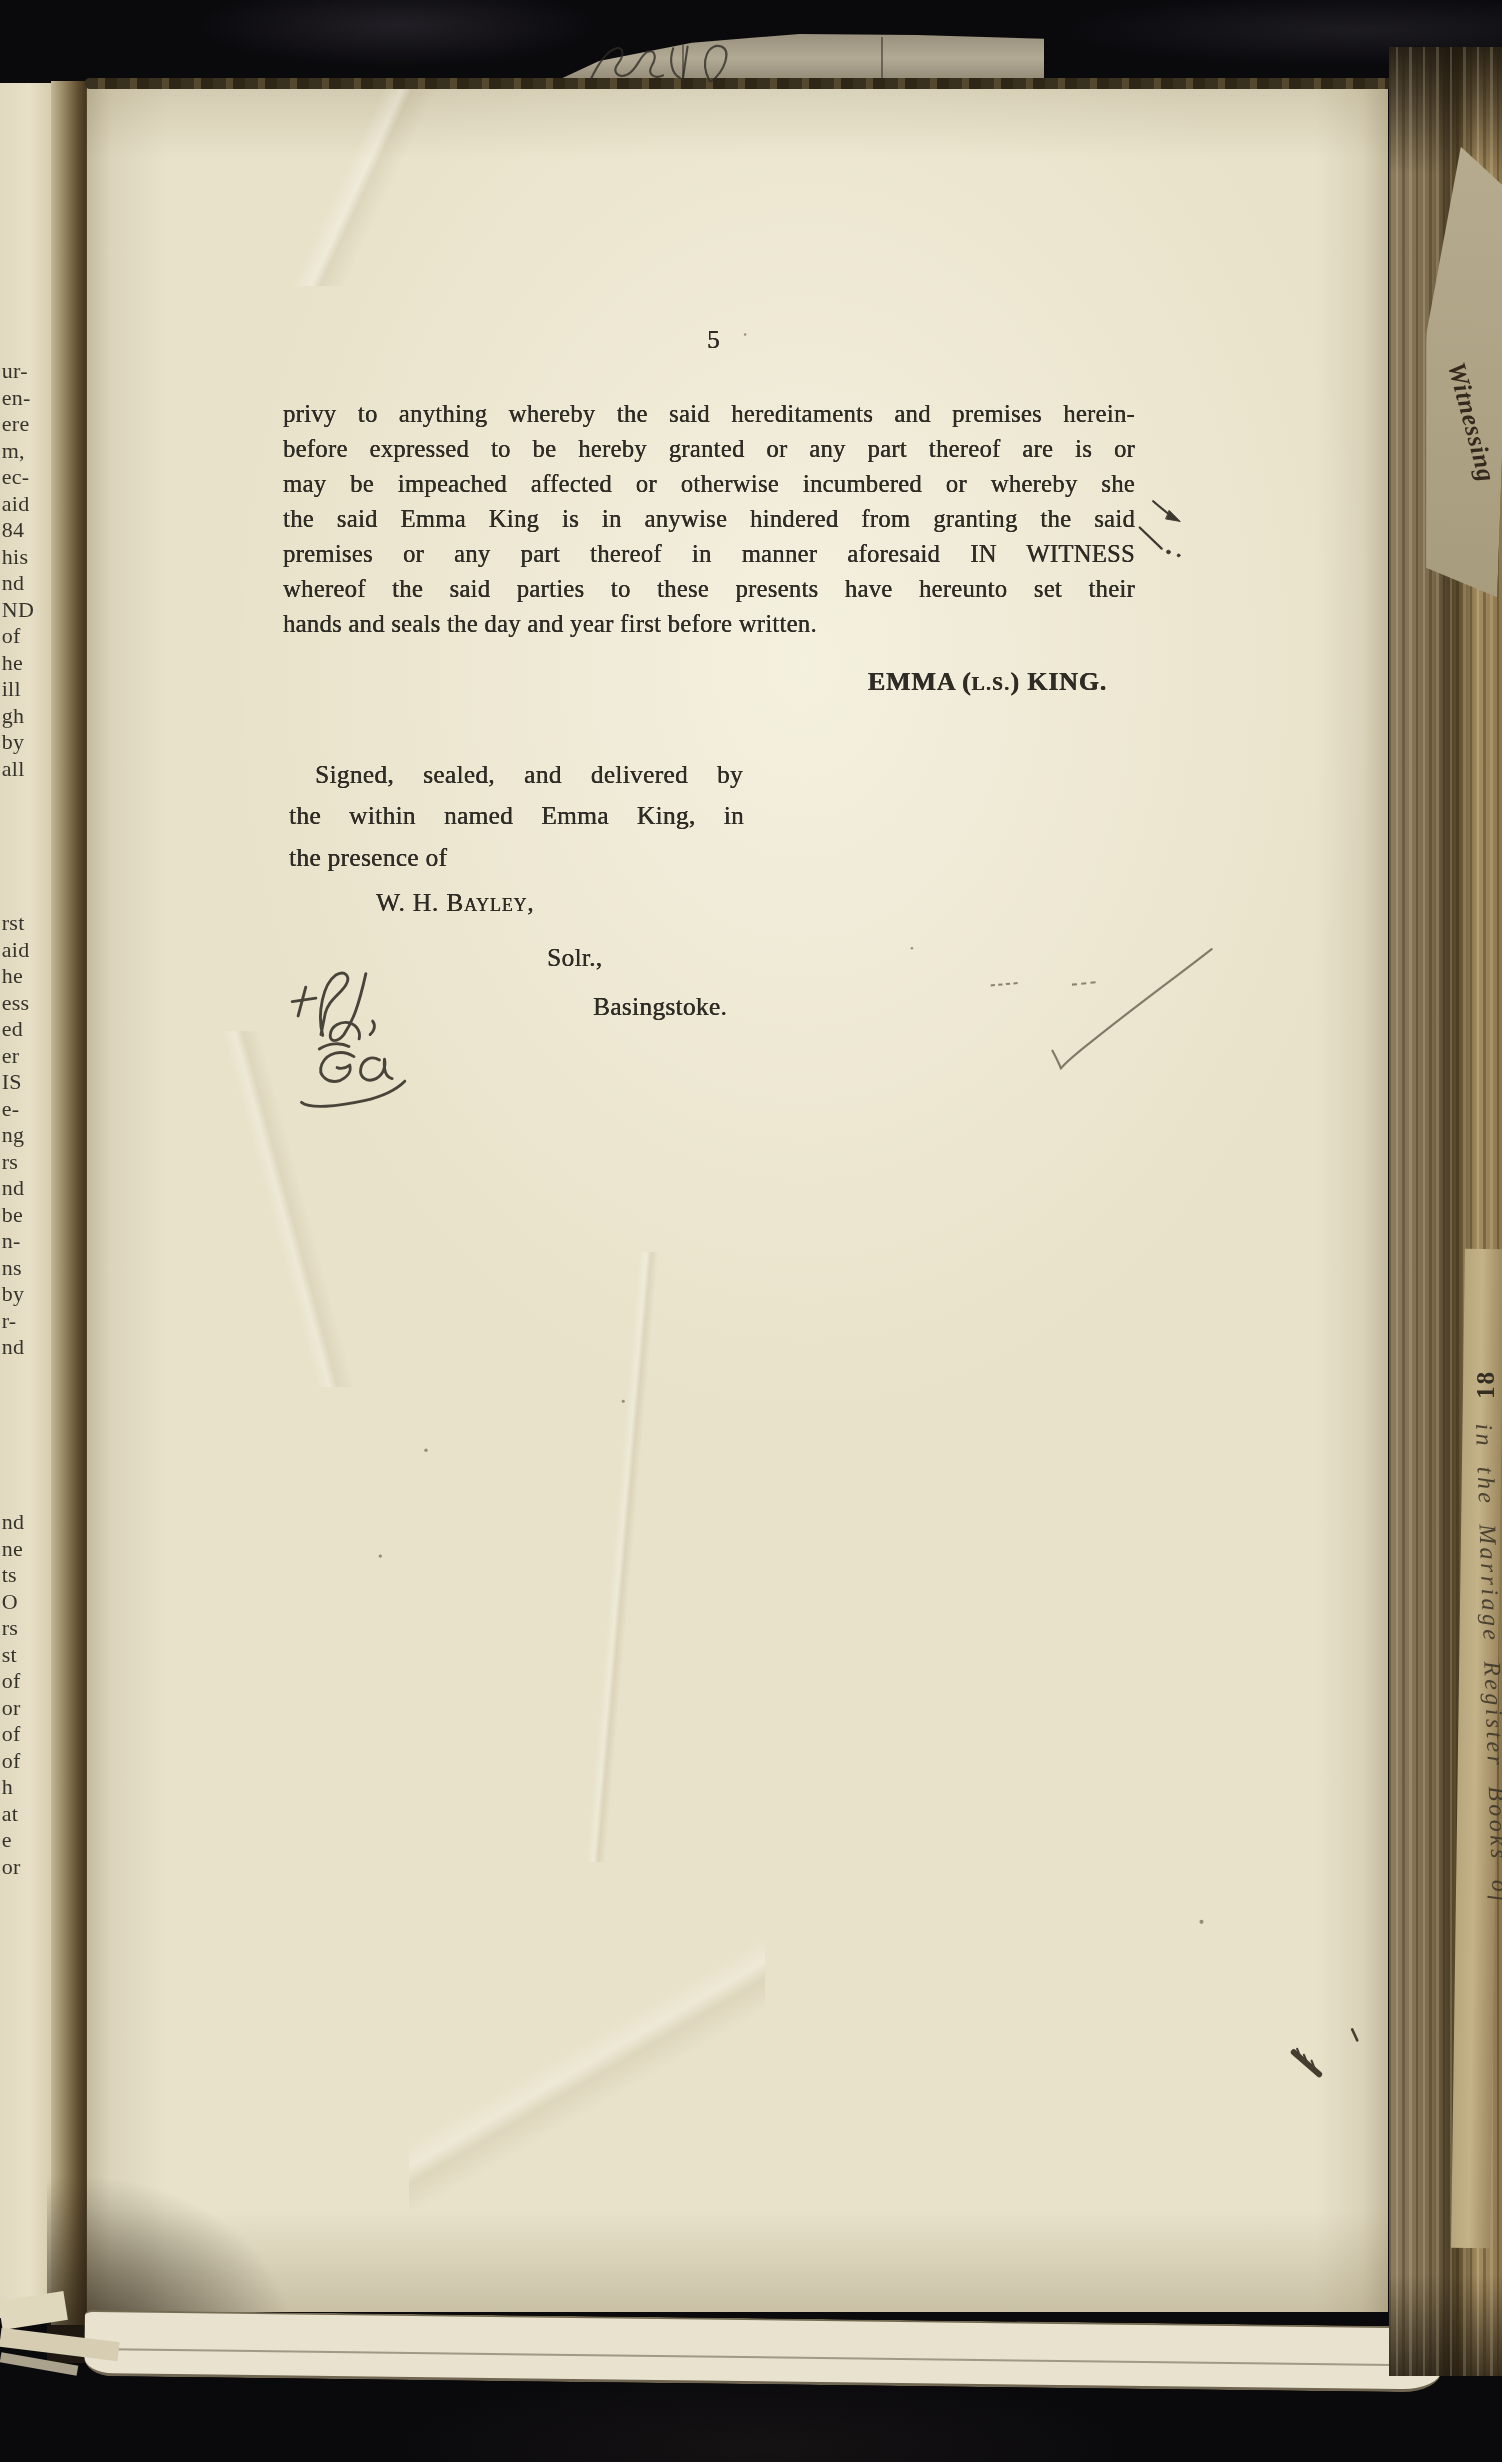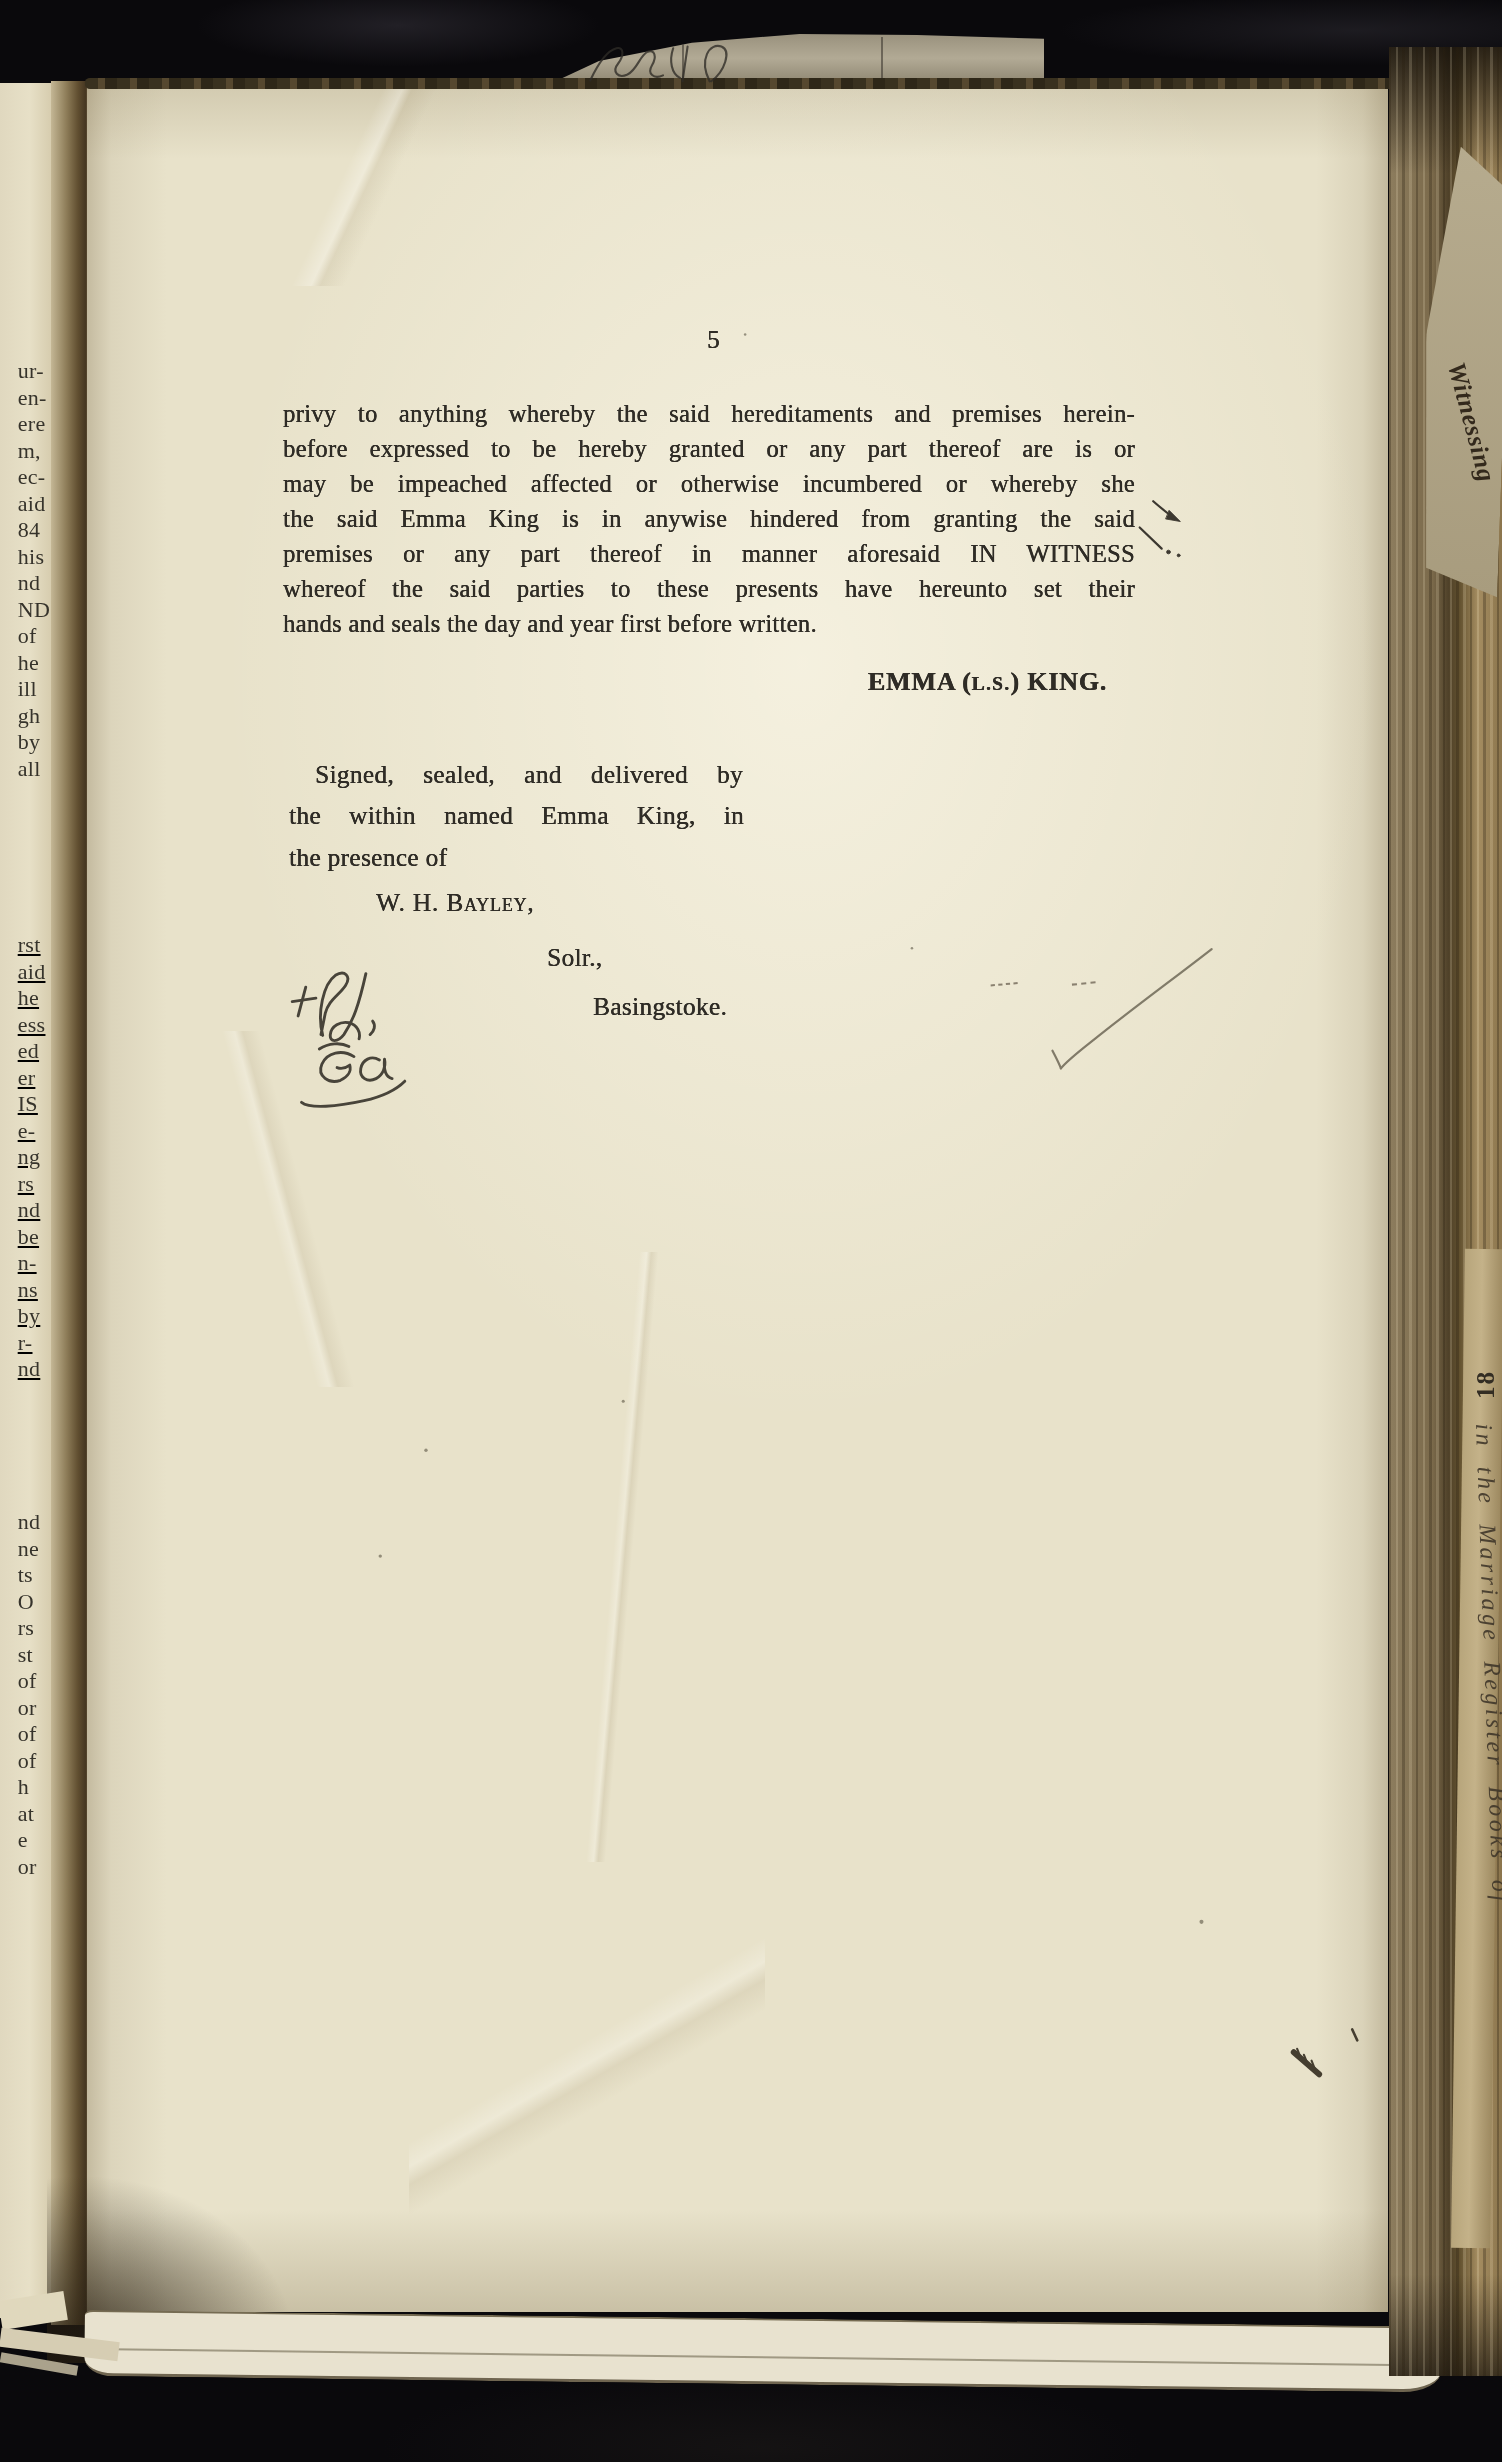--- a/index.html
+++ b/index.html
@@ -15,24 +15,24 @@
 
   
   .top-paper{position:absolute;left:555px;top:34px;width:489px;height:54px;z-index:2;
     background:linear-gradient(180deg,#99917d,#b2aa95 45%,#8e8672 92%);
     clip-path:polygon(0% 88%,9% 50%,28% 16%,50% 0%,74% 2%,100% 9%,100% 100%,0% 100%);}
   .top-paper .crease{position:absolute;top:3.4px;bottom:0;width:1.7px;background:rgba(55,50,42,.55);}
 
   
   .left-page{position:absolute;left:0;top:83px;width:65px;height:2235px;z-index:3;
     background:linear-gradient(90deg,#e0d8bf,#e7e0c7 45%,#d7cdaf 78%,#bdae8d 100%);}
-  .frag-group{position:absolute;left:0;width:65px;margin-left:16px;}
+  .frag-group{position:absolute;left:0;width:65px;}
   .frag{height:26.5px;line-height:26.5px;font-size:22px;color:#36332b;padding-left:1.7px;
         letter-spacing:0.3px;white-space:nowrap;overflow:hidden;}
-  .ga{top:275px;} .gb{top:849px;text-decoration:underline;} .gc{top:1426px;}
+  .ga{top:275px;} .gb{top:827px;} .gc{top:1426px;}
 
   
   .gutter{position:absolute;left:51px;top:81px;width:41px;height:2244px;z-index:3;
     background:linear-gradient(90deg,#c4b795 0%,#8d7c58 38%,#604e30 66%,#463722 84%,#7d6c4a 95%,#c9bf9f 100%);}
   .gutter-shadow{position:absolute;left:47px;top:2151px;width:279px;height:212px;z-index:4;
     background:radial-gradient(ellipse at 12% 95%, rgba(38,30,18,.8), transparent 62%);}
 
   
   .page-top-edge{position:absolute;left:85px;top:78px;width:1321px;height:11px;z-index:4;
     border-radius:5.1px/4.2px;

